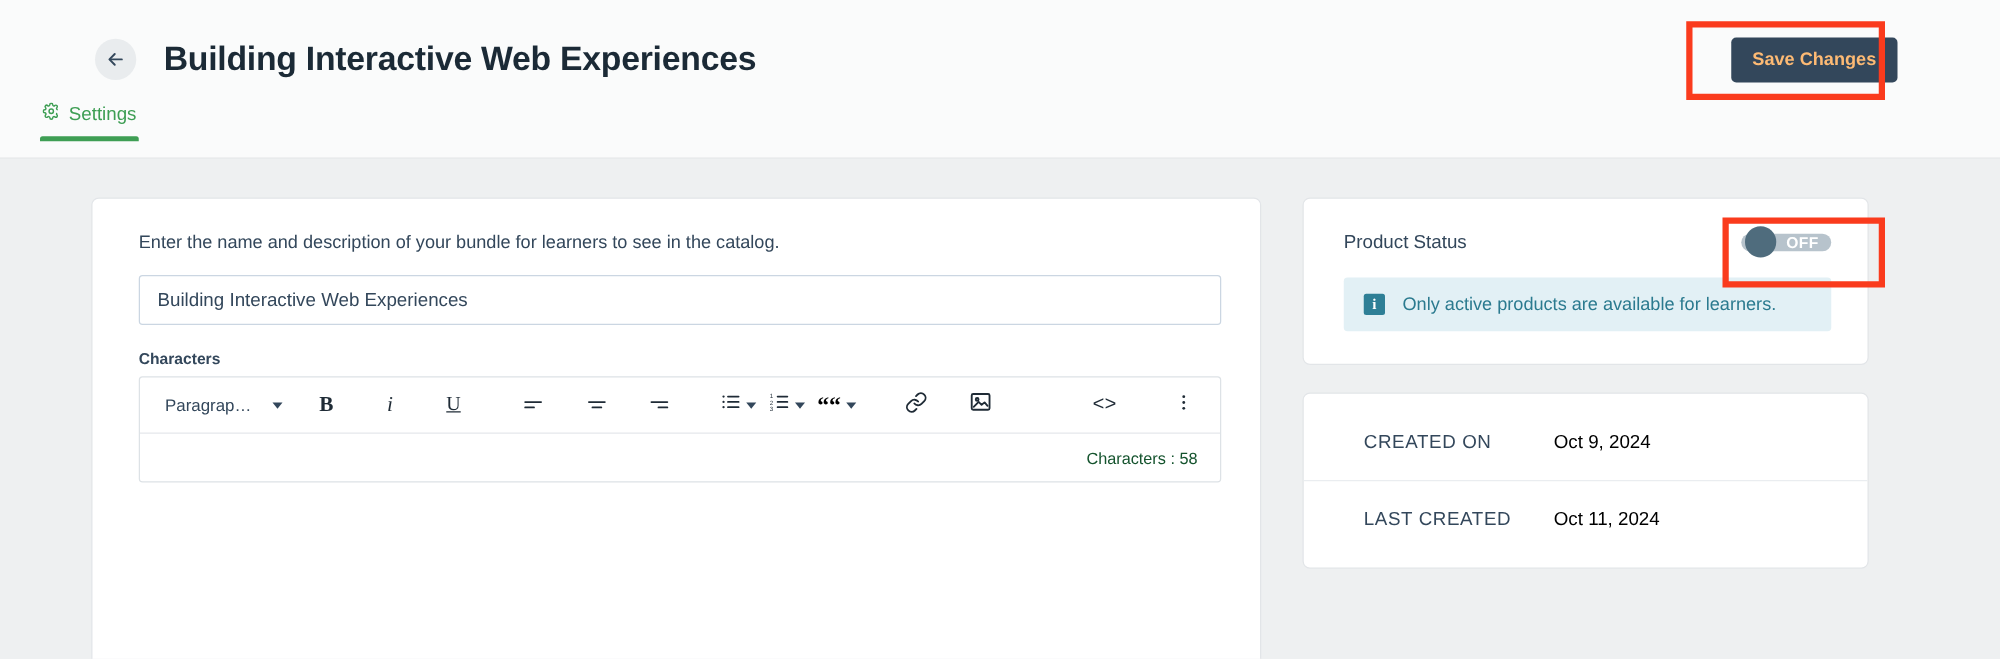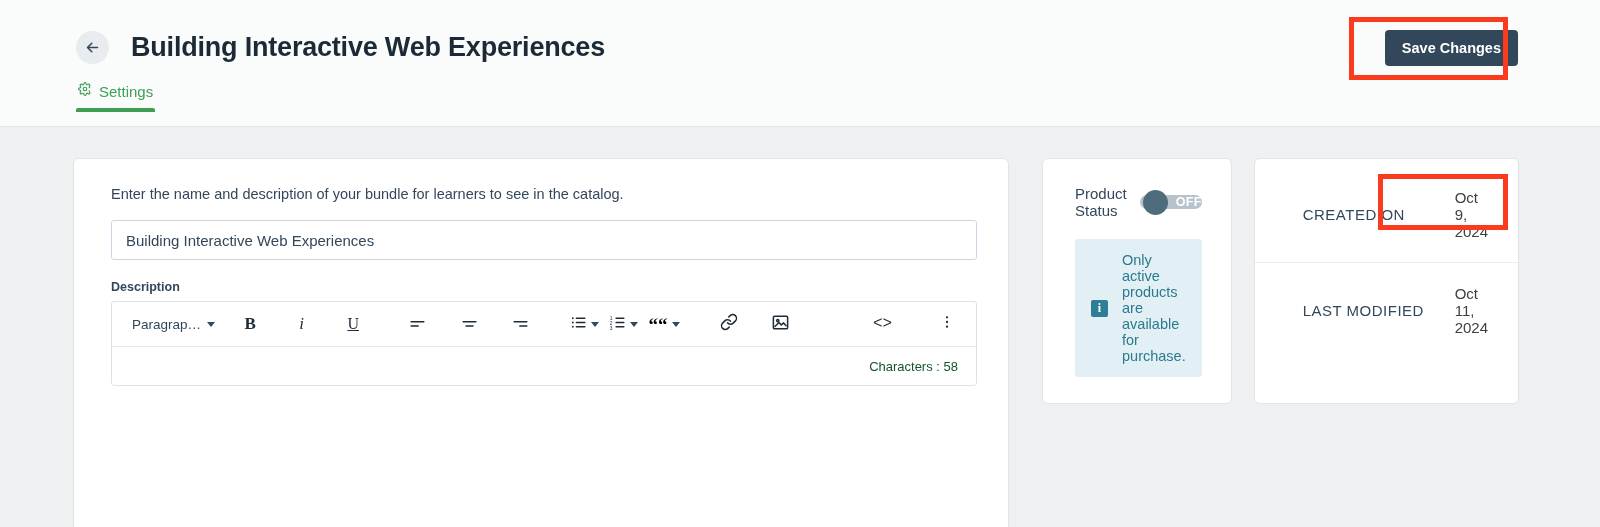--- a/index.html
+++ b/index.html
@@ -43,21 +43,21 @@
     font-size: 27px;
     font-weight: bold;
     color: #1b2a36;
     letter-spacing: -0.2px;
     white-space: nowrap;
   }
 
   
   .tabs {
     display: flex;
-    padding-left: 76px;
+    padding-left: 32px;
     margin-top: 6px;
   }
   .tab {
     display: flex;
     align-items: center;
     gap: 7px;
     padding: 4px 2px 12px 2px;
     cursor: pointer;
     position: relative;
     min-width: 79px;
@@ -74,21 +74,21 @@
     background: #3e9e54;
     border-radius: 2px 2px 0 0;
   }
 
   
   .save-btn {
     position: absolute;
     right: 82px;
     top: 30px;
     background: #33475b;
-    color: #ffffff;
+    color: #fdba74;
     font-size: 14.5px;
     font-weight: bold;
     border: none;
     border-radius: 4px;
     padding: 10px 17px;
     cursor: pointer;
     white-space: nowrap;
   }
 
   
@@ -168,21 +168,21 @@
     justify-content: center;
     height: 30px;
     min-width: 30px;
     cursor: pointer;
     color: #1f2b36;
     position: relative;
   }
   .tb-select {
     display: flex;
     align-items: center;
-    gap: 6px;
+    gap: 17px;
     font-size: 13.5px;
     color: #33475b;
     padding: 0 6px;
     cursor: pointer;
     margin-right: 14px;
   }
   .caret {
     width: 0; height: 0;
     border-left: 4px solid transparent;
     border-right: 4px solid transparent;
@@ -214,21 +214,21 @@
     justify-content: flex-end;
     padding-right: 18px;
     font-size: 13px;
     color: #14532d;
   }
 
   
   .right-col {
     flex: 0 0 453px;
     display: flex;
-    flex-direction: row;
+    flex-direction: column;
     gap: 22px;
   }
 
   .status-card { padding: 26px 29px 26px 32px; }
 
   .status-row {
     display: flex;
     align-items: center;
     justify-content: space-between;
     margin-bottom: 20px;
@@ -295,21 +295,21 @@
   .date-key {
     font-size: 15px;
     font-weight: normal;
     color: #33475b;
     letter-spacing: 0.5px;
     width: 152px;
     flex: 0 0 152px;
   }
   .date-val {
     font-size: 15px;
-    color: #404040;
+    color: #000000;
   }
 
   
   .anno {
     position: absolute;
     border: 5px solid #fa3b1d;
     pointer-events: none;
     z-index: 50;
   }
   .anno-save { left: 1349px; top: 17px; width: 159px; height: 63px; }
@@ -349,21 +349,21 @@
 
 <div class="content">
 
   <div class="card left-card">
     <div class="section-desc">Enter the name and description of your bundle for learners to see in the catalog.</div>
 
     <input class="text-input" type="text" value="Building Interactive Web Experiences" style="">
 
     <div class="field-gap"></div>
 
-    <div class="field-label">Description</div>
+    <div class="field-label">Characters</div>
 
     <div class="editor">
       <div class="toolbar">
 
         <div class="tb-select">
           <span>Paragrap…</span>
           <span class="caret"></span>
         </div>
 
         <div class="tb-btn bold-ic">B</div>
@@ -483,31 +483,31 @@
     <div class="card status-card">
       <div class="status-row">
         <span class="status-label">Product Status</span>
         <div class="toggle">
           <div class="toggle-knob"></div>
           <span class="toggle-text">OFF</span>
         </div>
       </div>
       <div class="info-banner">
         <div class="info-icon">i</div>
-        <span class="info-text">Only active products are available for purchase.</span>
+        <span class="info-text">Only active products are available for learners.</span>
       </div>
     </div>
 
     <div class="card dates-card">
       <div class="date-row">
         <span class="date-key">CREATED ON</span>
         <span class="date-val">Oct 9, 2024</span>
       </div>
       <div class="date-row">
-        <span class="date-key">LAST MODIFIED</span>
+        <span class="date-key">LAST CREATED</span>
         <span class="date-val">Oct 11, 2024</span>
       </div>
     </div>
 
   </div>
 </div>
 
 <div class="anno anno-save"></div>
 <div class="anno anno-toggle"></div>
 

